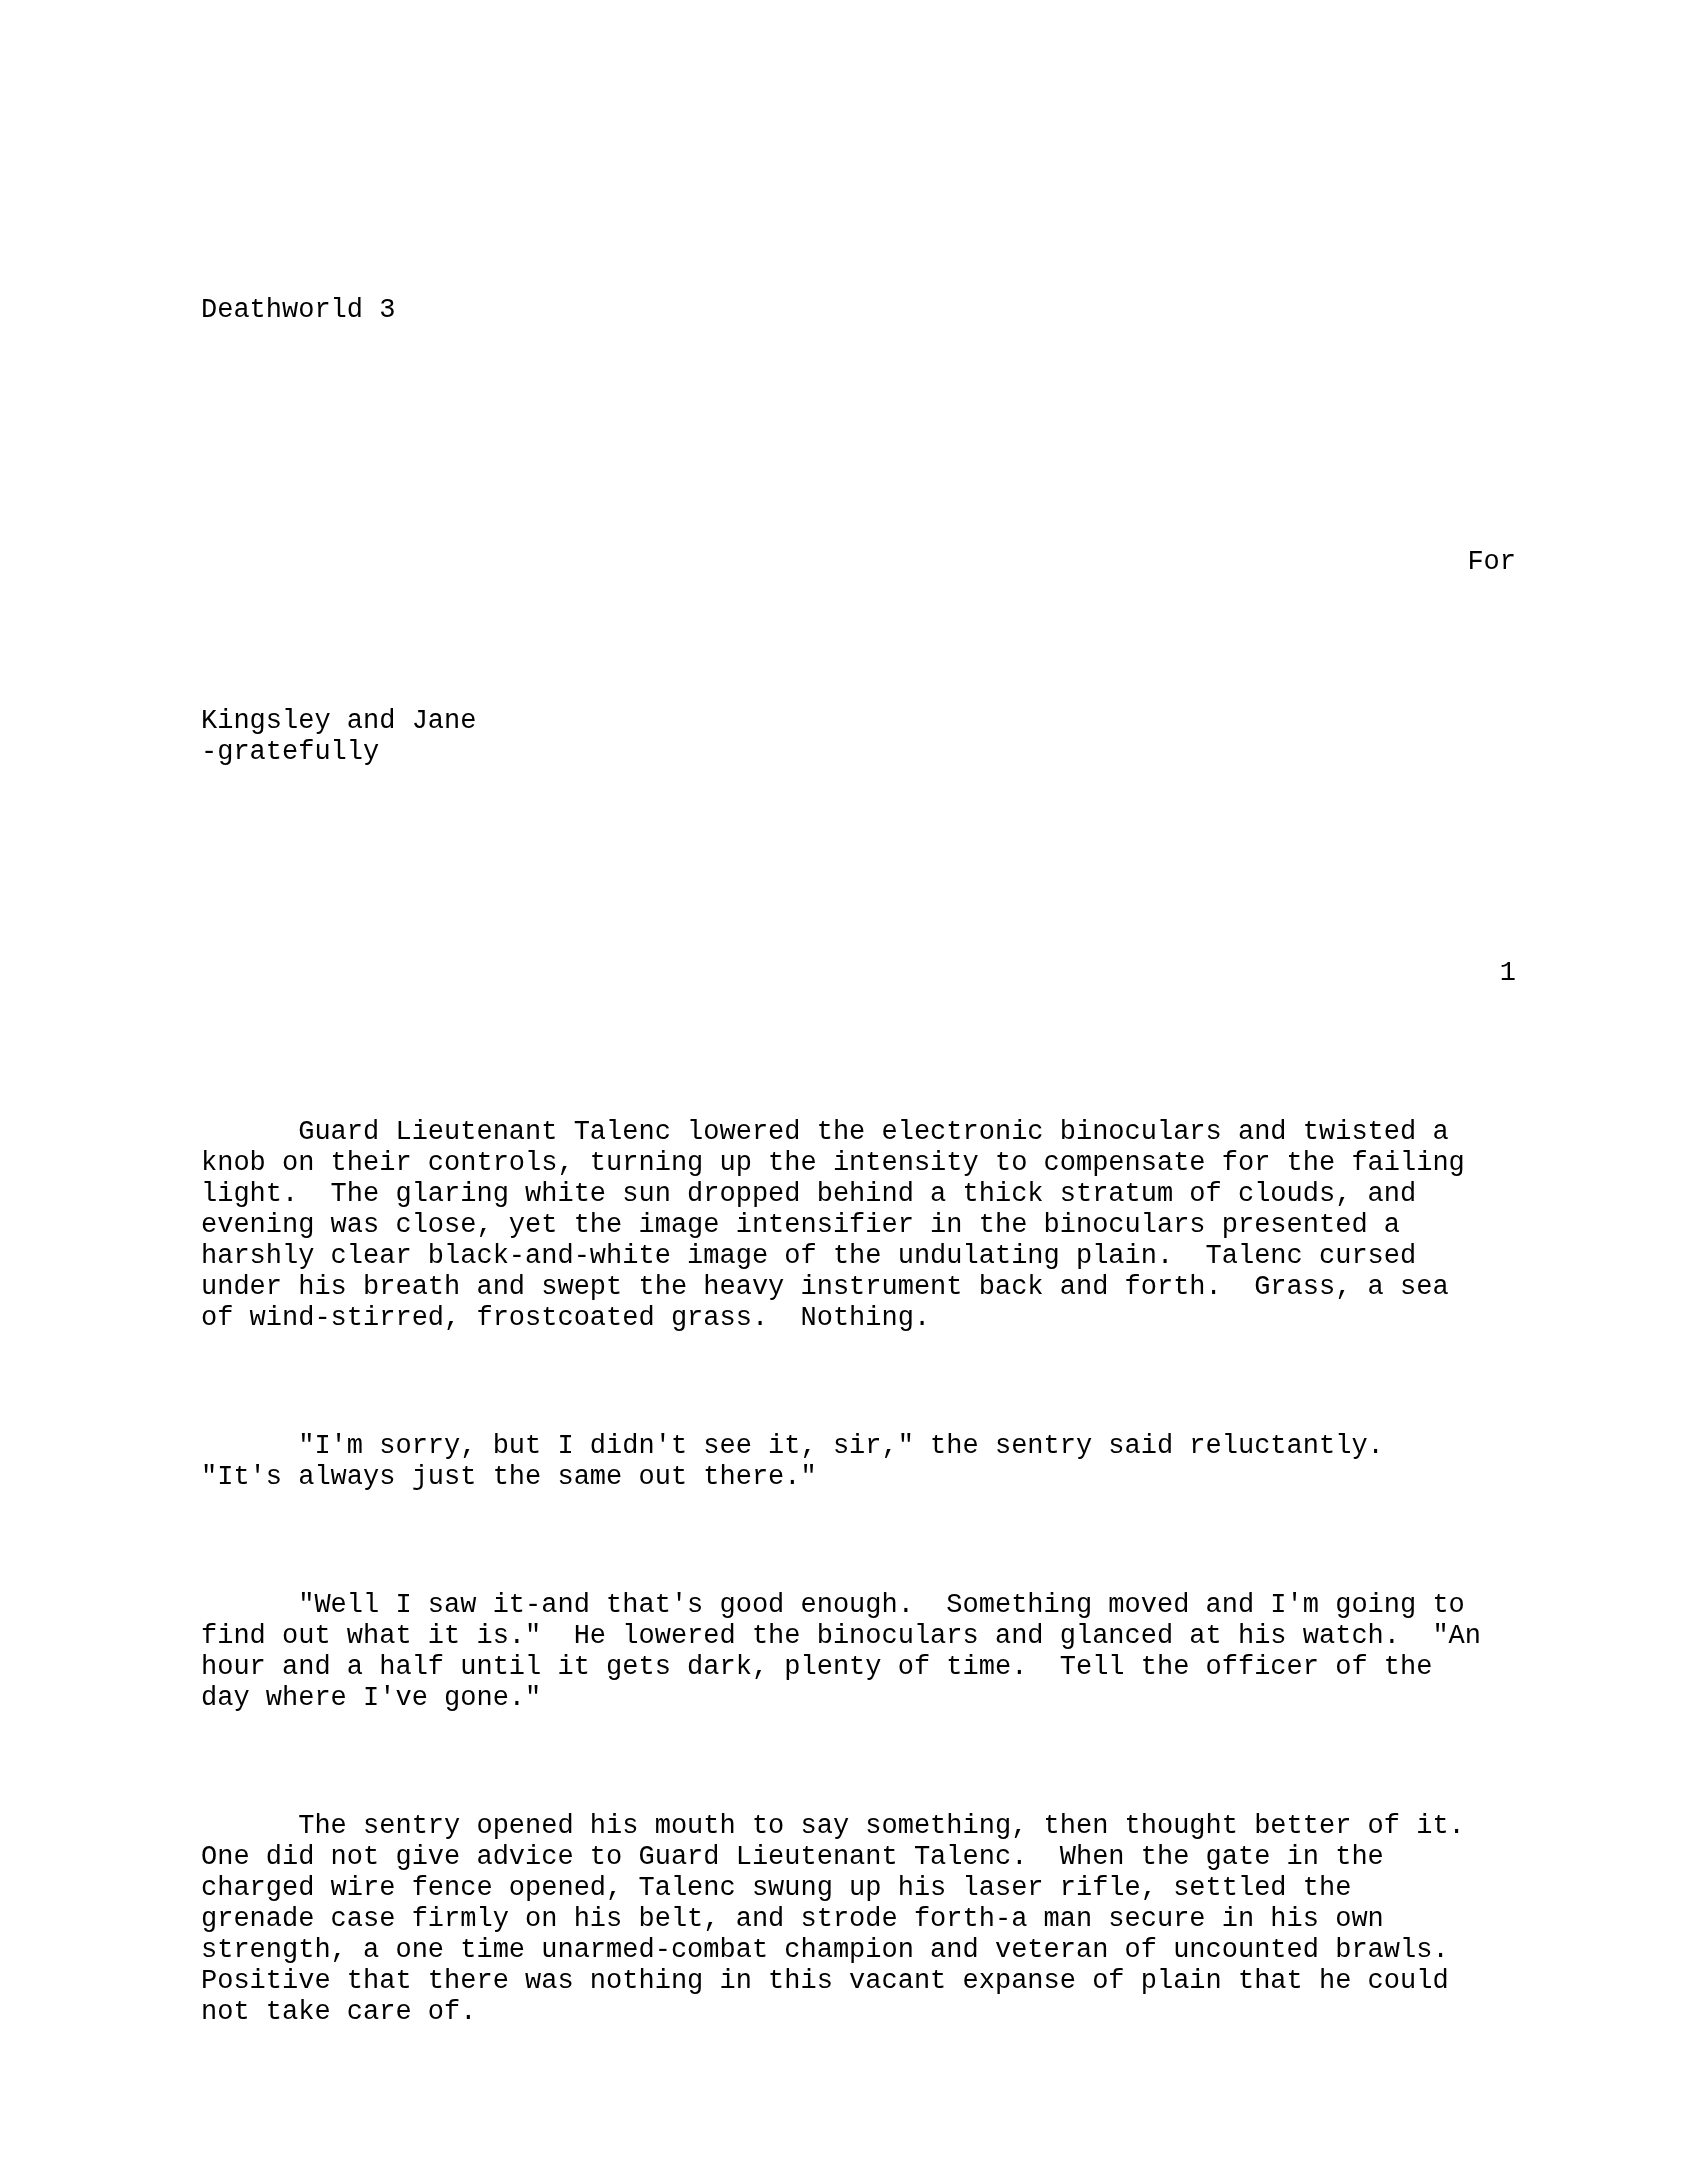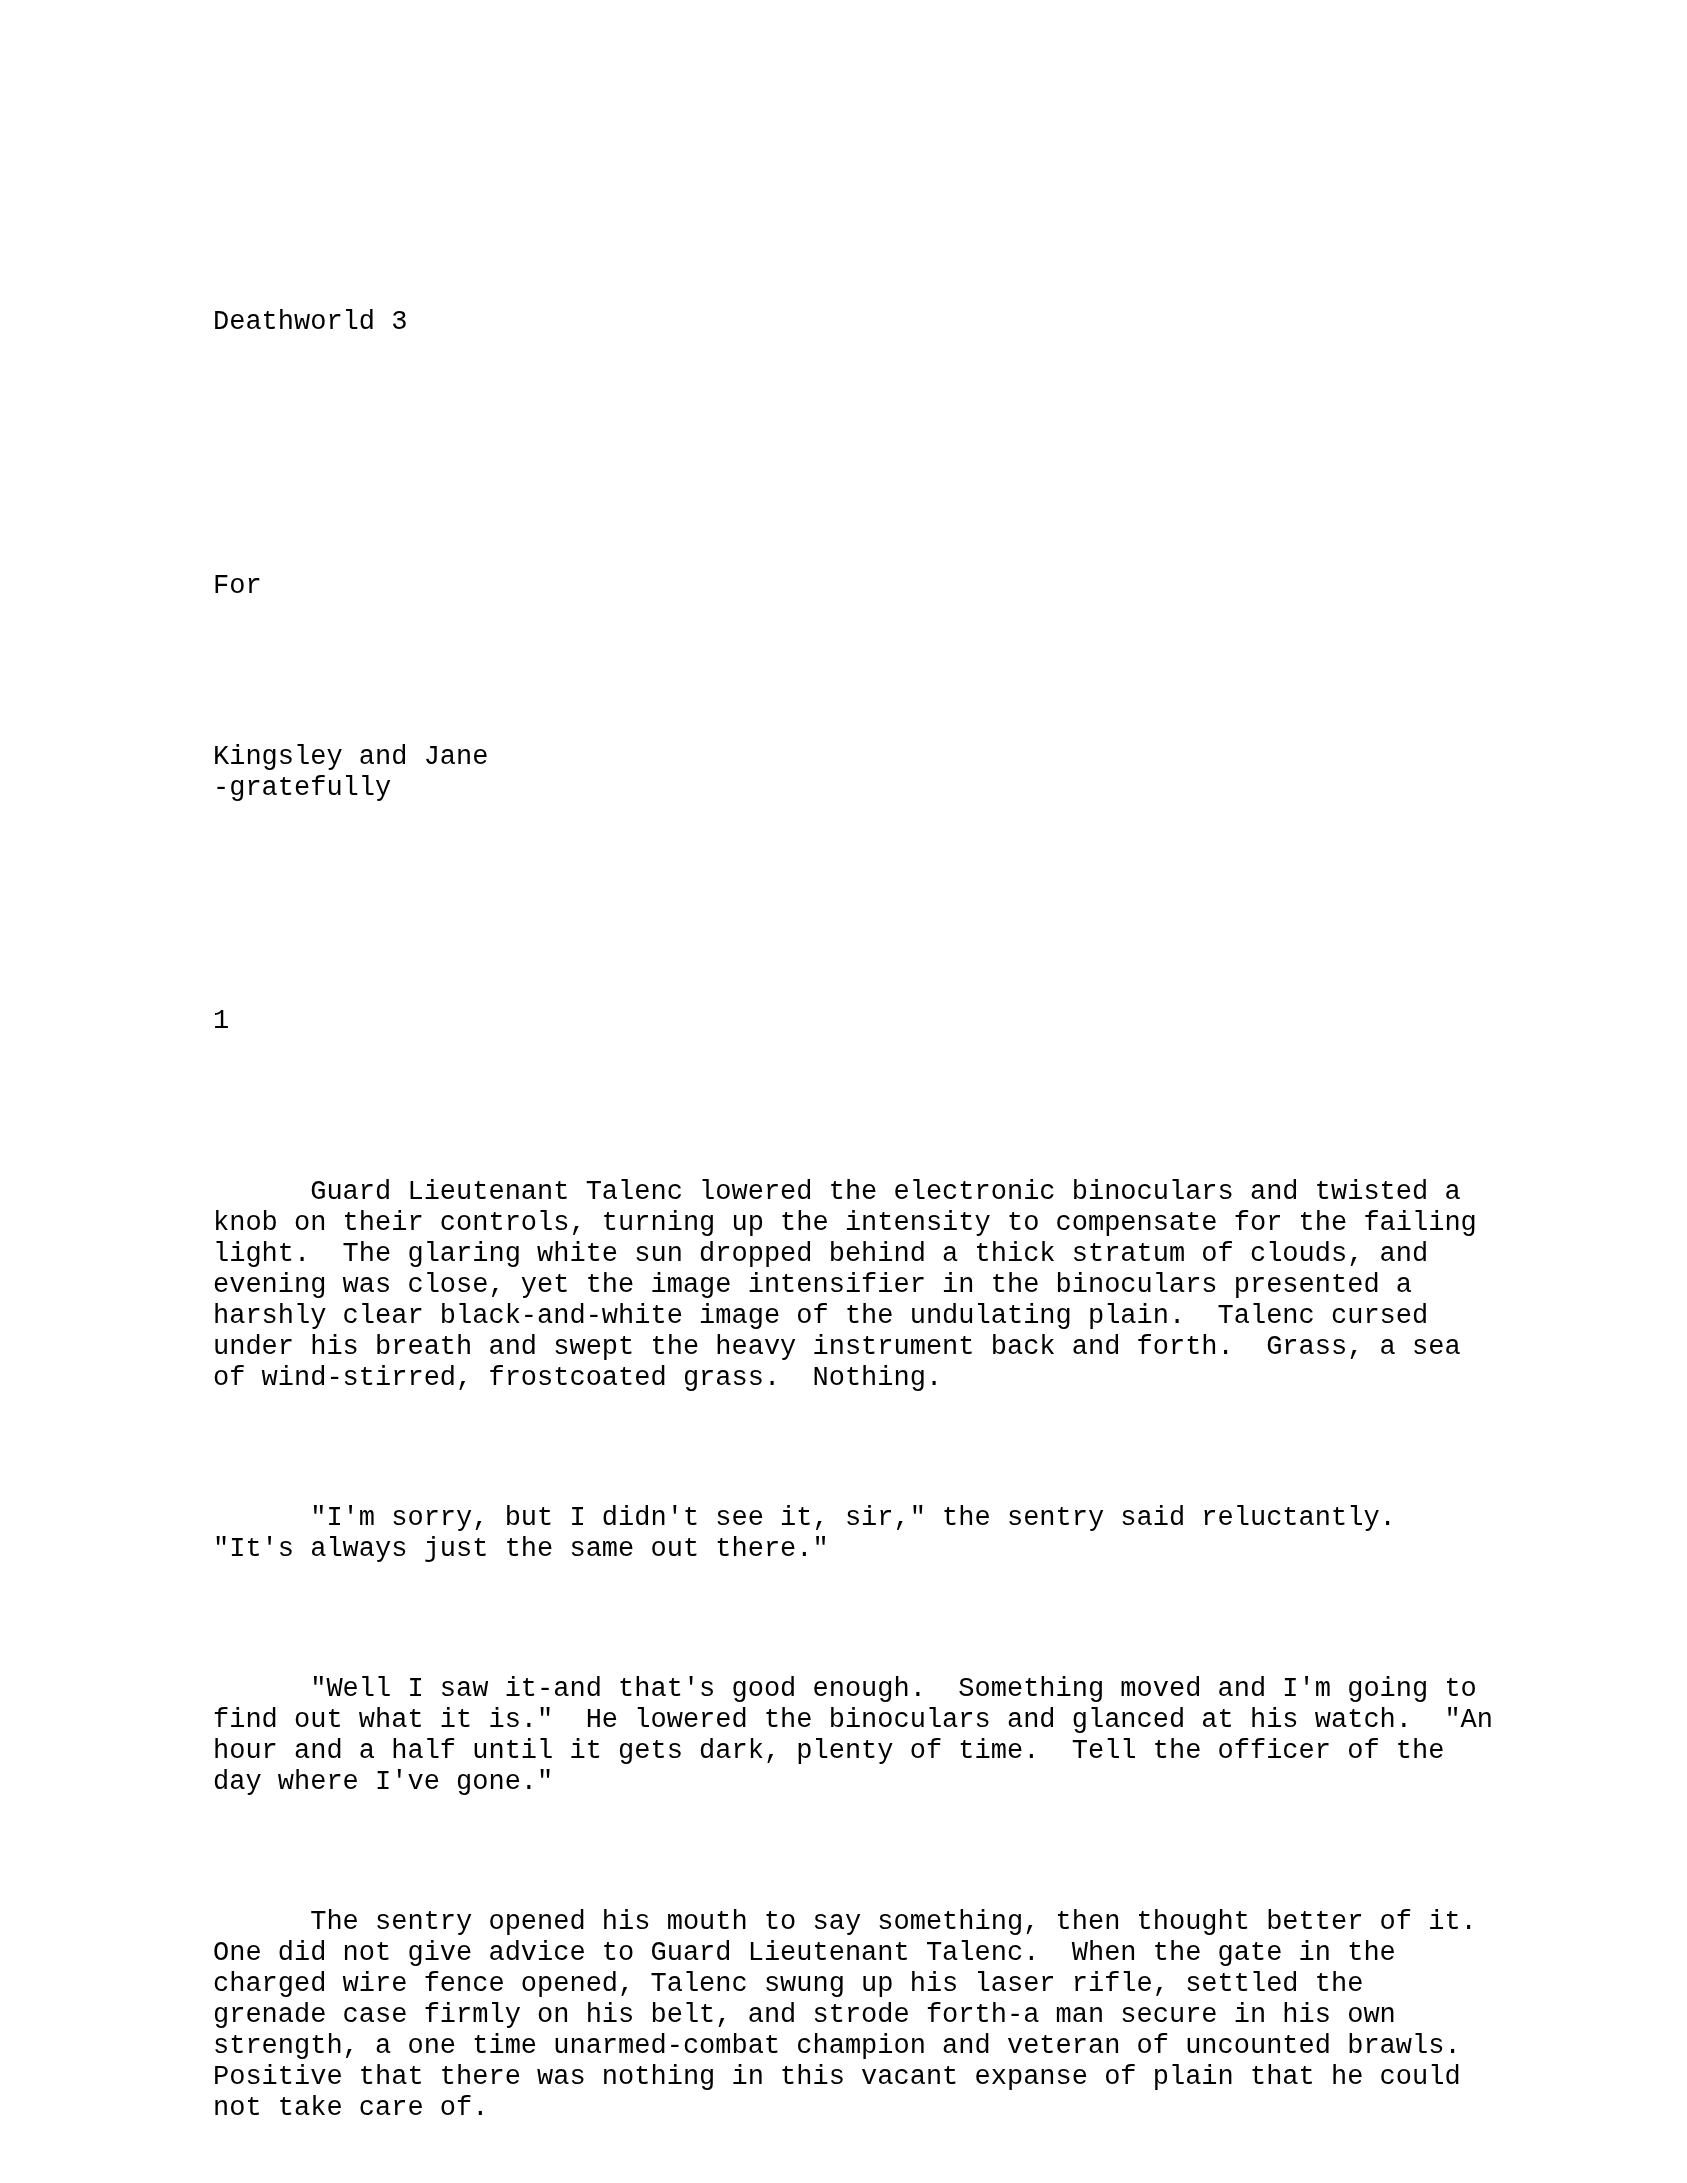--- a/index.html
+++ b/index.html
@@ -19,23 +19,23 @@
     position: absolute;
     left: 197px;
     top: 198px;
     width: 1323px;
     font-family: "Liberation Mono", "DejaVu Sans Mono", monospace;
     font-size: 27px;
     line-height: var(--lh);
     color: #000000;
     white-space: pre;
   }
-  .block { margin: 16px; font-family: Liberation Mono, monospace; }
+  .block { margin: 4px; font-family: Liberation Mono, monospace; }
   .gap-1 { margin-top: var(--lh); }
-  .gap-3 { margin-top: calc(var(--lh) * 3); }
+  .gap-3 { margin-top: calc(var(--lh) * 3); text-align: right; }
 </style>
 </head>
 <body>
 
 <div class="page">
   <div class="text-column">
 
     <div class="block">Deathworld 3</div>
 
 

